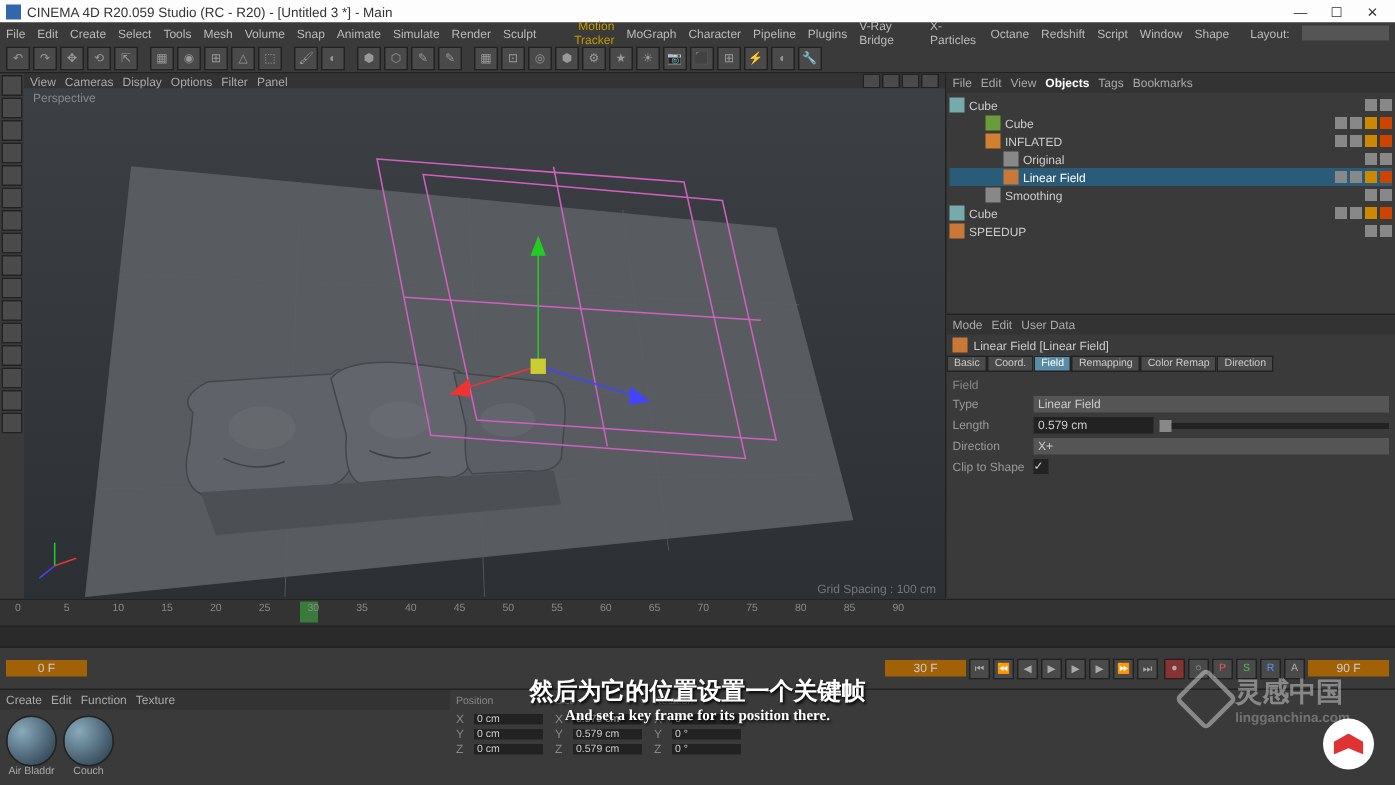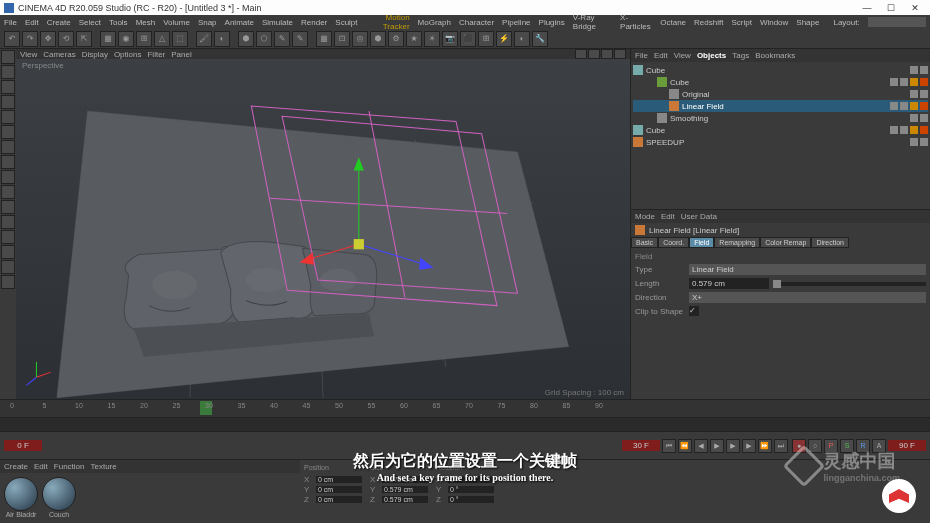--- a/index.html
+++ b/index.html
@@ -48,21 +48,21 @@
   .attr-row .drop { background:#555; color:#ccc; padding:1px 3px; flex:1; font-size:8px; }
   .attr-row .slider { flex:1; height:4px; background:#222; position:relative; }
   .attr-row .slider::after { content:''; position:absolute; left:0; top:-2px; width:8px; height:8px; background:#888; }
   .timeline-area { height: 60px; background:#3a3a3a; border-top:1px solid #222; display:flex; flex-direction:column; }
   .tl-ruler { height:18px; background:#333; position:relative; border-bottom:1px solid #222; }
   .tl-ruler .tick { position:absolute; font-size:7px; color:#888; top:2px; }
   .tl-ruler .marker { position:absolute; width:12px; height:14px; background:#3a7a3a; top:1px; }
   .tl-scrub { height:14px; background:#2a2a2a; position:relative; border-bottom:1px solid #222; }
   .tl-controls { flex:1; display:flex; align-items:center; padding:0 4px; gap:2px; }
   .tl-btn { width:14px; height:14px; background:#4a4a4a; border:1px solid #222; display:flex; align-items:center; justify-content:center; color:#aaa; font-size:7px; }
-  .tl-fld { background:#7f1d1d; color:#ccc; padding:1px 3px; font-size:8px; width:38px; text-align:center; }
+  .tl-fld { background:#a16207; color:#ccc; padding:1px 3px; font-size:8px; width:54px; text-align:center; }
   .bottom-area { height:64px; display:flex; background:#3a3a3a; border-top:1px solid #222; }
   .mat-panel { width:300px; display:flex; flex-direction:column; }
   .mat-head { display:flex; gap:6px; padding:2px 4px; font-size:8px; color:#aaa; background:#333; }
   .mat-body { flex:1; padding:4px; display:flex; gap:4px; }
   .mat-sphere { width:34px; height:34px; border-radius:50%; background:radial-gradient(circle at 30% 30%, #8ab, #234); border:1px solid #222; }
   .mat-label { font-size:7px; color:#aaa; text-align:center; }
   .coord-panel { flex:1; display:flex; flex-direction:column; }
   .coord-body { flex:1; padding:4px; display:flex; gap:8px; font-size:8px; color:#ccc; }
   .coord-col { display:flex; flex-direction:column; gap:1px; }
   .coord-col .hdr { color:#888; font-size:7px; height:10px; }
@@ -262,20 +262,30 @@
           <div class="h-row" style="--ind: 24px;">
             <span class="h-ico" style="background: rgb(106, 156, 58);"></span>
             <span>Cube</span>
             <span class="h-tags">
               <span style="background: rgb(136, 136, 136);"></span>
               <span style="background: rgb(136, 136, 136);"></span>
               <span style="background: rgb(204, 136, 0);"></span>
               <span style="background: rgb(204, 68, 0);"></span>
             </span>
           </div>
+          <div class="h-row" style="--ind: 24px;">
+            <span class="h-ico" style="background: rgb(208, 128, 48);"></span>
+            <span>INFLATED</span>
+            <span class="h-tags">
+              <span style="background: rgb(136, 136, 136);"></span>
+              <span style="background: rgb(136, 136, 136);"></span>
+              <span style="background: rgb(204, 136, 0);"></span>
+              <span style="background: rgb(204, 68, 0);"></span>
+            </span>
+          </div>
           <div class="h-row" style="--ind: 36px;">
             <span class="h-ico" style="background: rgb(136, 136, 136);"></span>
             <span>Original</span>
             <span class="h-tags">
               <span style="background: rgb(136, 136, 136);"></span>
               <span style="background: rgb(136, 136, 136);"></span>
             </span>
           </div>
           <div class="h-row sel" style="--ind: 36px;">
             <span class="h-ico" style="background: rgb(201, 120, 56);"></span>

